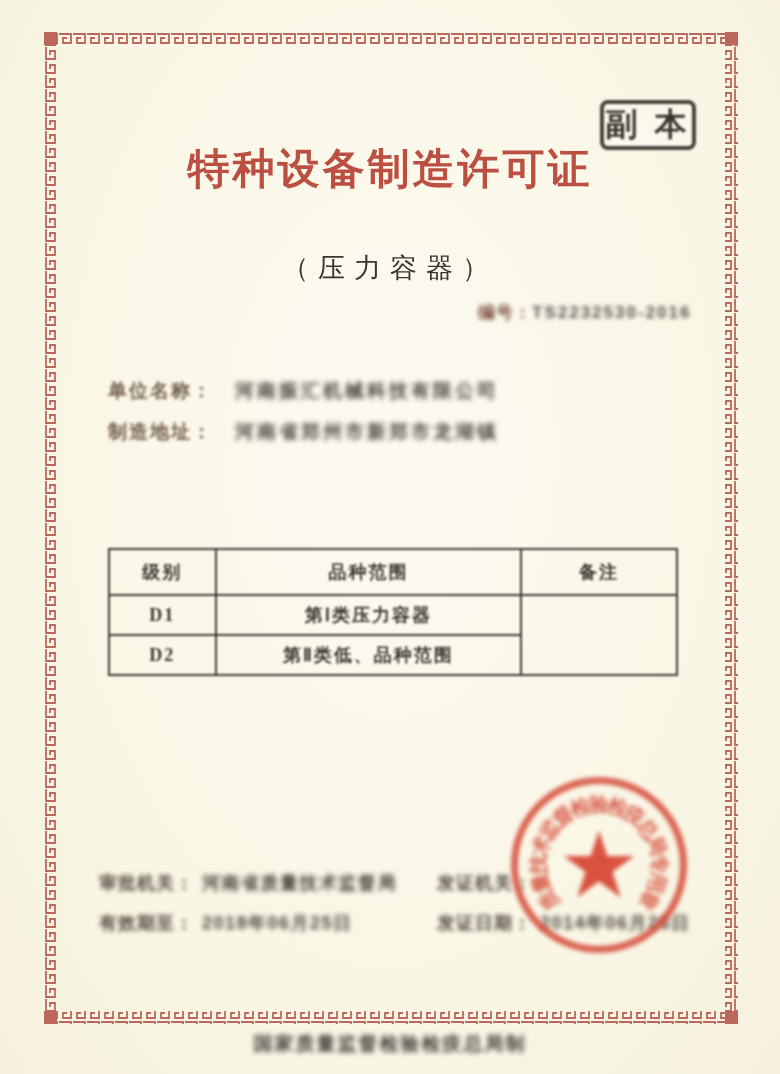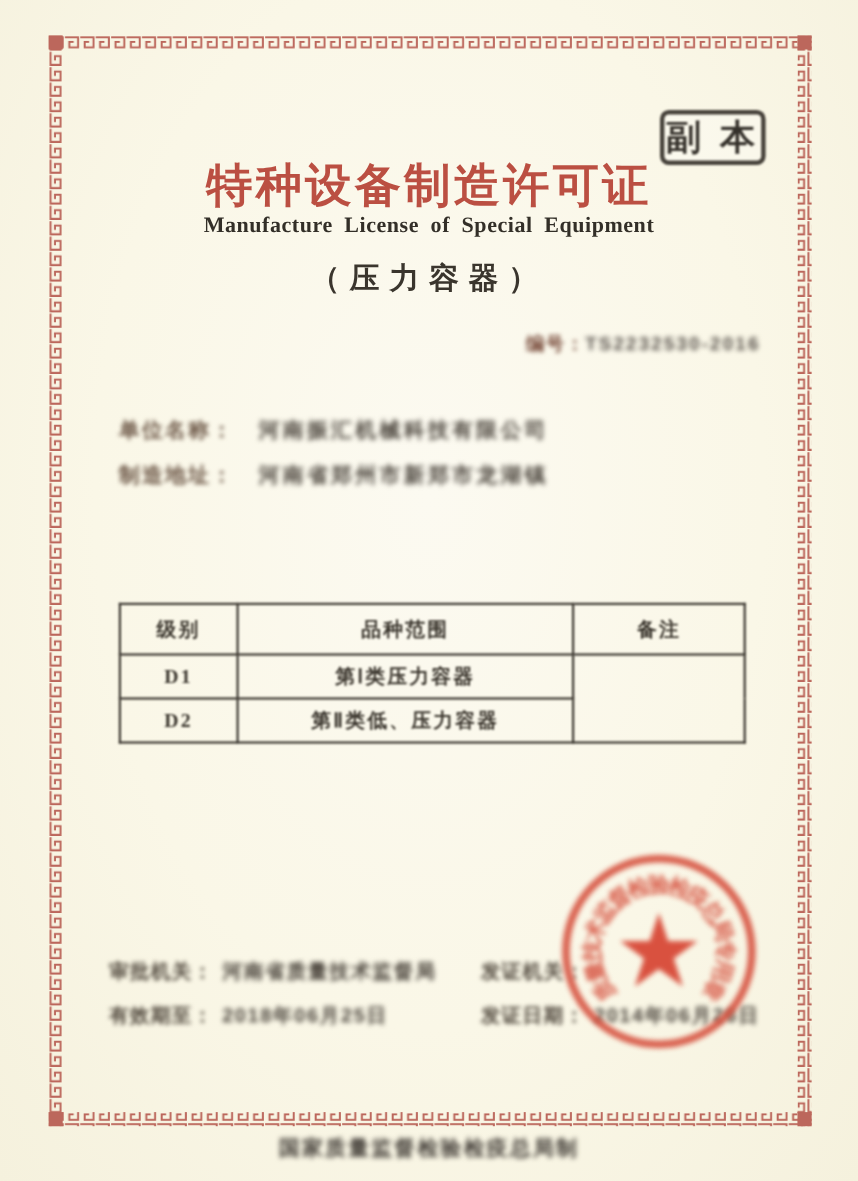--- a/index.html
+++ b/index.html
@@ -14,22 +14,22 @@
   .frame-svg{position:absolute; left:44px; top:32px; filter:blur(0.4px); opacity:.95;}
 
   .title-cn1{top:93px; left:0; width:780px; text-align:center;
     font-size:40px; font-weight:bold; letter-spacing:6px; color:#bb4f42;}
   .title-cn2{top:141px; left:0; width:780px; text-align:center;
     font-size:42px; font-weight:bold; letter-spacing:3px; color:#bb4f42;font-family:Liberation Serif, serif;}
   .title-en{left:0; width:780px; text-align:center;
     font-family:"Liberation Serif", serif; font-weight:bold; color:#332f28;
     font-size:20px; letter-spacing:0.5px; word-spacing:5px;}
   .en1{top:194px;} .en2{top:223px;}
-  .category{top:235px; left:0; width:780px; text-align:center;
-    font-size:27px; font-weight:bold; letter-spacing:9px; color:#3a352d;}
+  .category{top:250px; left:0; width:780px; text-align:center;
+    font-size:27px; font-weight:normal; letter-spacing:9px; color:#3a352d;}
 
   .badge{top:100px; left:600px; width:88px; height:42px;
     border:4px solid #46413a; border-radius:8px;
     display:flex; align-items:center; justify-content:center;
     font-size:32px; font-weight:bold; color:#35312b; letter-spacing:4px;
     filter:blur(0.8px); background:rgba(255,255,255,0.25);}
 
   .license-line{top:301px; left:478px; font-size:17px; letter-spacing:1px;}
   .license-label{color:#7d5242; font-weight:bold; filter:blur(1.9px);}
   .license-value{color:#56504a; font-weight:bold; filter:blur(2.2px); letter-spacing:2px;}
@@ -92,21 +92,20 @@
     <rect x="681" y="0" width="13" height="13" fill="#b96055"></rect>
     <rect x="0" y="979" width="13" height="13" fill="#b96055"></rect>
     <rect x="681" y="979" width="13" height="13" fill="#b96055"></rect>
   </svg>
 
   <div class="abs badge">
     <span>副 本</span>
   </div>
 
   <div class="abs soft title-cn2">特种设备制造许可证</div>
-  <div class="abs soft title-en en1">Manufacture License of Special Equipment</div>
   <div class="abs soft category">（压力容器）</div>
 
   <div class="abs license-line">
     <span class="license-label">编号：</span><span class="license-value">TS2232530-2016</span>
   </div>
 
   <div class="abs field-row row-company">
     <span class="field-label">单位名称：</span><span class="field-value">河南振汇机械科技有限公司</span>
   </div>
   <div class="abs field-row row-address">
@@ -121,21 +120,21 @@
       <th class="col-scope">品种范围</th>
       <th class="col-remark">备注</th>
     </tr>
     <tr>
       <td class="level-code">D1</td>
       <td>第Ⅰ类压力容器</td>
       <td rowspan="2"></td>
     </tr>
     <tr>
       <td class="level-code">D2</td>
-      <td>第Ⅱ类低、压力容器</td>
+      <td>第Ⅱ类低、品种范围</td>
     </tr>
   </tbody>
     </table>
 
   <div class="abs seal">
     <div class="seal-ring" id="seal-ring">
         <span style="transform: rotate(-125deg) translateY(-63px);">质</span>
         <span style="transform: rotate(-107.143deg) translateY(-63px);">量</span>
         <span style="transform: rotate(-89.2857deg) translateY(-63px);">技</span>
         <span style="transform: rotate(-71.4286deg) translateY(-63px);">术</span>

